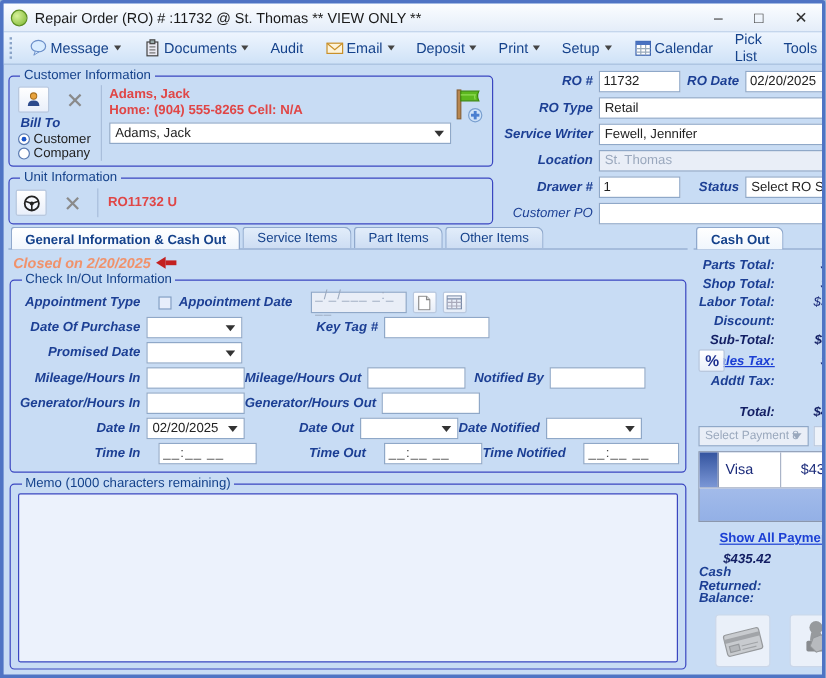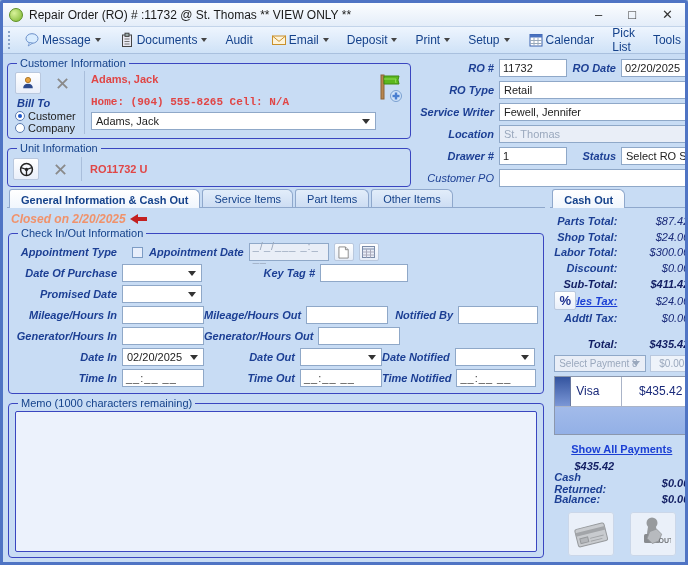--- a/index.html
+++ b/index.html
@@ -25,21 +25,21 @@
   .caret{width:0;height:0;border-left:3.5px solid transparent;border-right:3.5px solid transparent;border-top:4px solid #444;margin-left:2px;}
   
   .lbl{font-style:italic;font-weight:bold;color:#1c3f94;font-size:11px;text-align:right;padding-right:5px;white-space:nowrap;}
   .input{background:#fff;border:1px solid #8fa8c8;height:18px;font-size:11px;color:#222;padding:0 3px;display:flex;align-items:center;}
   .select{position:relative;background:#fff;border:1px solid #8fa8c8;height:18px;font-size:11px;color:#222;
     display:flex;align-items:center;padding:0 16px 0 4px;white-space:nowrap;overflow:hidden;}
   .select::after{content:"";position:absolute;right:5px;top:50%;margin-top:-2px;
     border-left:4px solid transparent;border-right:4px solid transparent;border-top:5px solid #333;}
   .select.disabled{color:#9aa8bd;background:#e9eef7;}
   .select.disabled::after{border-top-color:#9aa8bd;}
-  .mask{color:#444;letter-spacing:1px;}
+  .mask{color:#444;letter-spacing:1px;margin-left:10px;}
   fieldset{border:1px solid #3a46c0;border-radius:4px;padding:2px 5px 4px 5px;}
   legend{color:#15428b;font-size:11px;padding:0 3px;margin-left:4px;}
   .icon-btn{width:26px;height:22px;background:linear-gradient(#ffffff,#e9effa);border:1px solid #b9c8de;border-radius:2px;
     display:flex;align-items:center;justify-content:center;cursor:default;}
   .red{color:#e04646;font-weight:bold;font-size:11px;}
   
   .top-row{flex:0 0 130px;display:flex;padding:3px 4px 0 4px;gap:6px;}
   .col-left{flex:0 0 404px;display:flex;flex-direction:column;gap:3px;}
   .cust-fs{flex:0 0 76px;position:relative;}
   .cust-inner{display:flex;height:100%;}
@@ -232,21 +232,21 @@
               <span class="radio sel"></span>
               <span>Customer</span>
             </div>
             <div class="radio-row">
               <span class="radio"></span>
               <span>Company</span>
             </div>
           </div>
           <div class="cust-main">
             <div class="red">Adams, Jack</div>
-            <div class="red" style="margin-top:11px;font-family:Liberation Mono, monospace;">Home: (904) 555-8265 Cell: N/A</div>
+            <div class="red" style="margin-top:1px;">Home: (904) 555-8265 Cell: N/A</div>
             <div class="select">
               <span>Adams, Jack</span>
             </div>
             <div class="flag-wrap">
               <svg width="26" height="30" viewBox="0 0 26 30">
                 <rect x="4" y="2" width="3" height="24" fill="#b8864f" stroke="#8a6238"></rect>
                 <path d="M7 3 L22 3 Q20 7 22 11 L7 11 Z" fill="#5cb81e" stroke="#3f8a10"></path>
                 <path d="M7 6 L19 6 Q18 8 19 10" fill="none" stroke="#8fdc55"></path>
                 <circle cx="19" cy="23" r="5.5" fill="#cfe2f8" stroke="#7aa0d0"></circle>
                 <rect x="17.8" y="19.5" width="2.4" height="7" fill="#4a7fd0"></rect>

